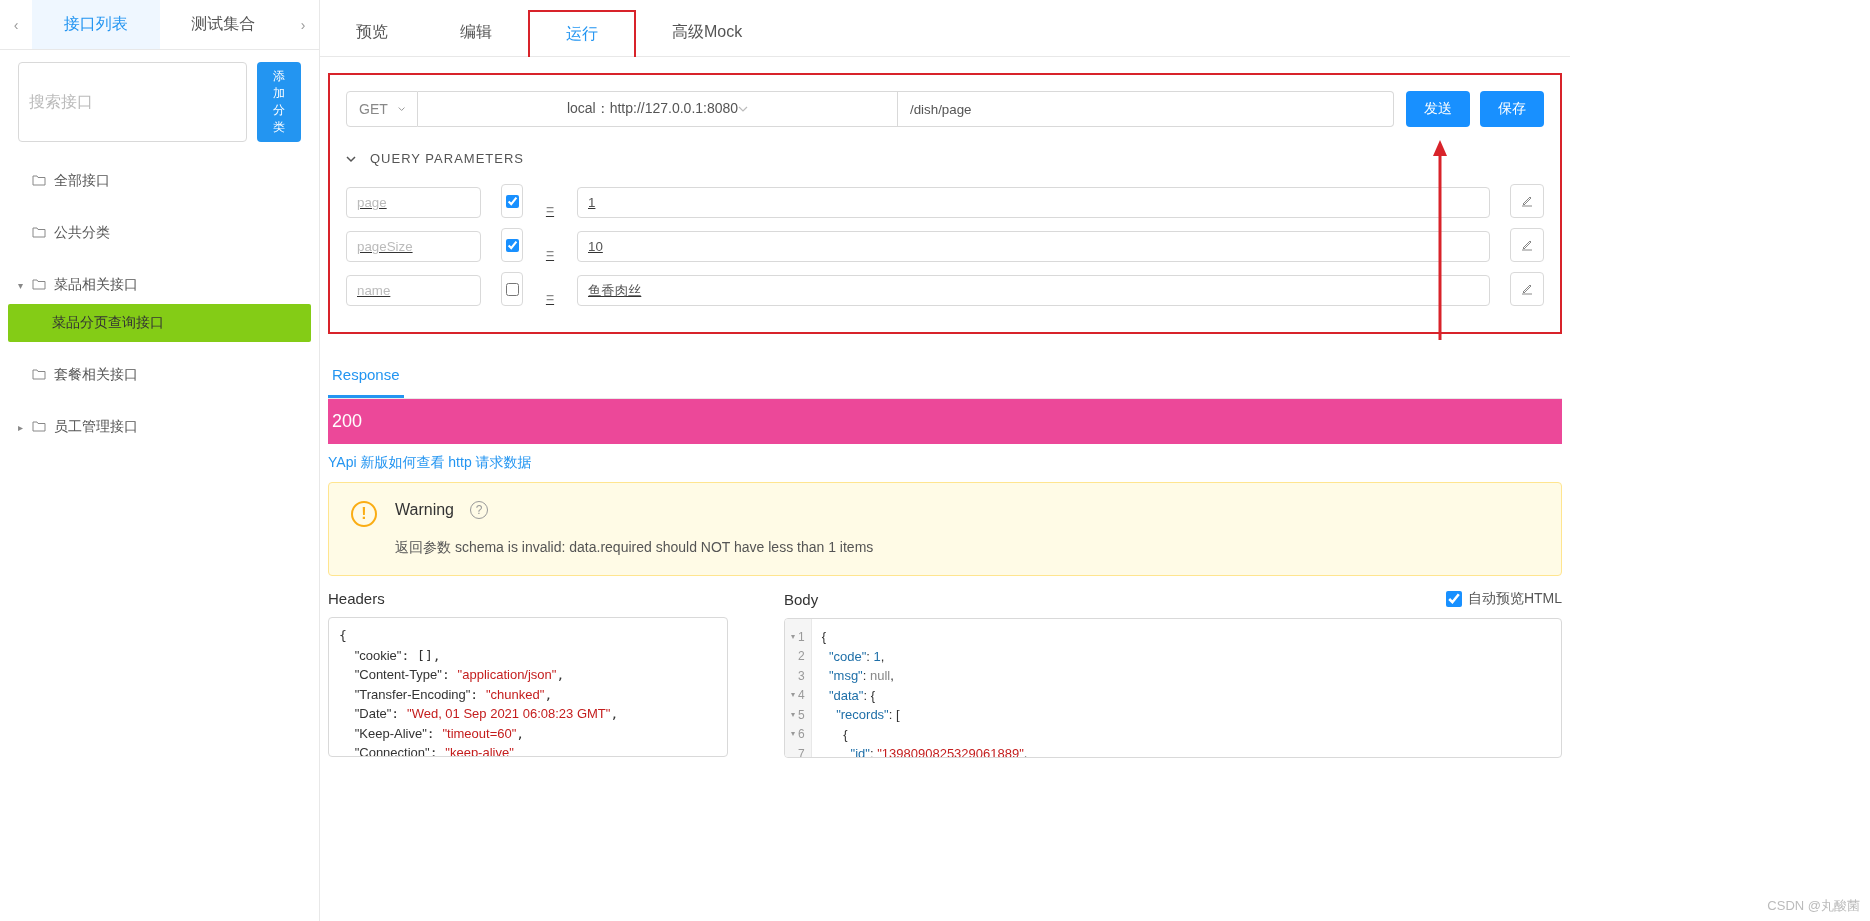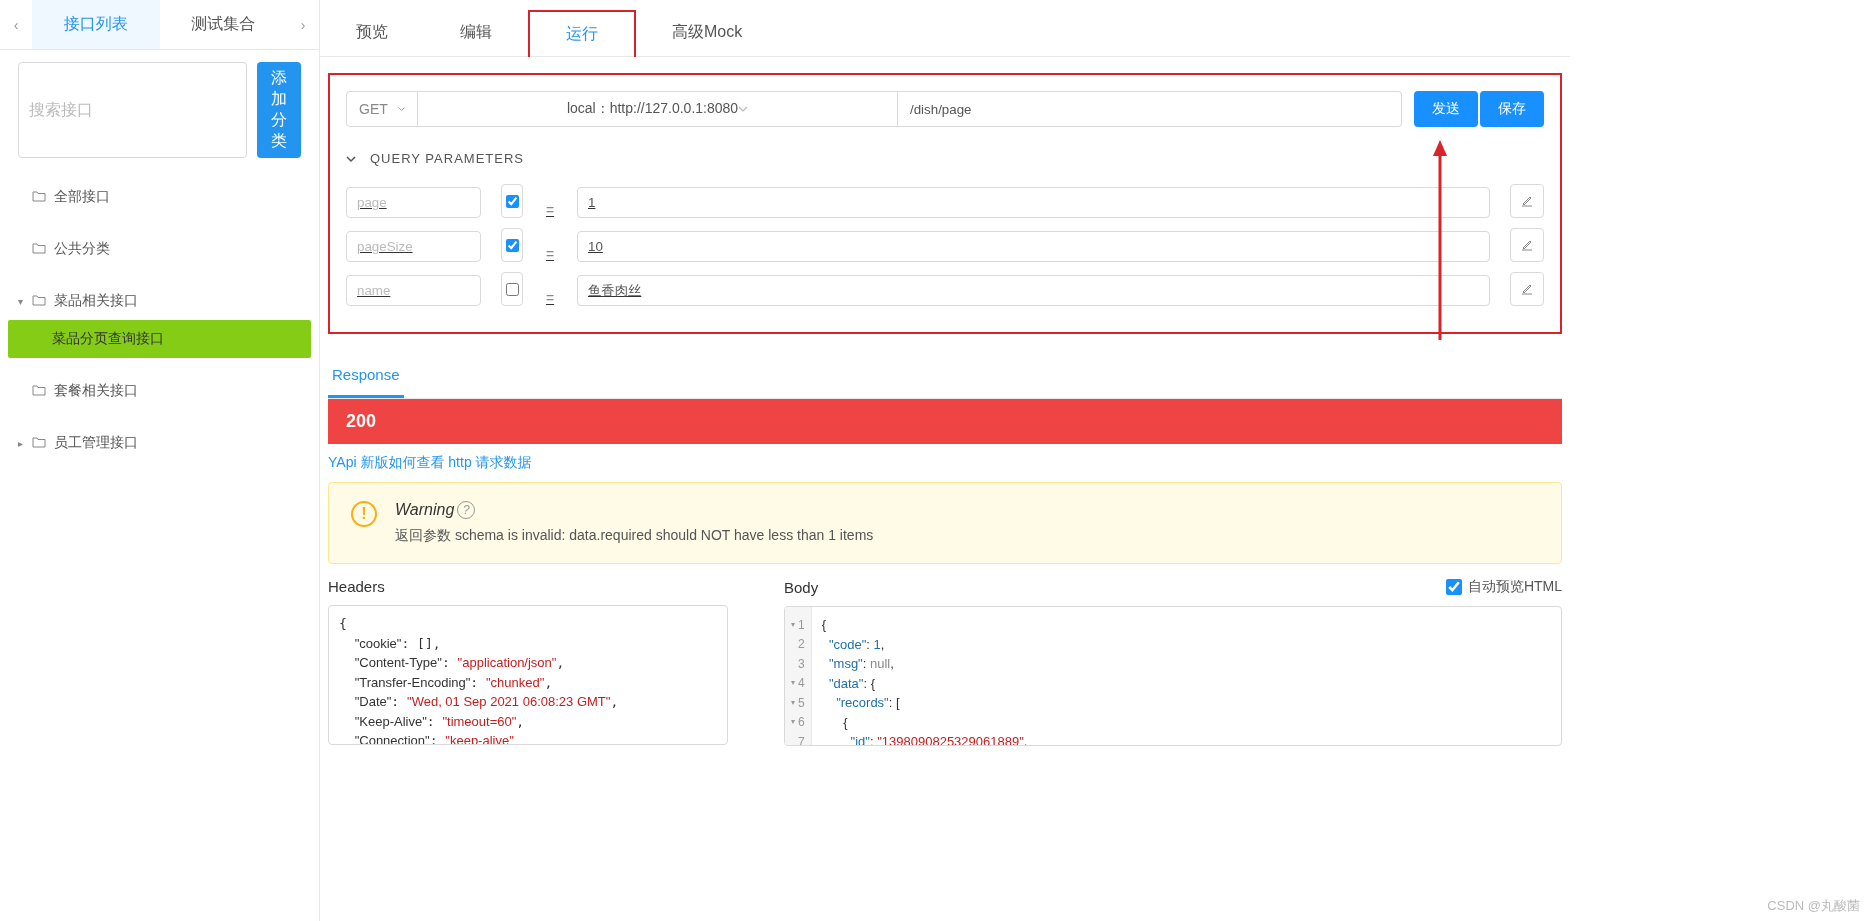--- a/index.html
+++ b/index.html
@@ -5,61 +5,61 @@
 * { box-sizing: border-box; margin: 0; padding: 0; font-family: -apple-system, BlinkMacSystemFont, "Segoe UI", "PingFang SC", "Microsoft YaHei", sans-serif; }
 body { background: #fff; color: #333; font-size: 14px; display: flex; height: 921px; width: 1870px; overflow: hidden; }
 .sidebar { width: 320px; background: #fff; border-right: 1px solid #e8e8e8; display: flex; flex-direction: column; }
 .side-tabs { display: flex; align-items: center; border-bottom: 1px solid #e8e8e8; }
 .side-tabs .arrow { width: 32px; height: 48px; display: flex; align-items: center; justify-content: center; color: #999; cursor: pointer; }
 .side-tab { flex: 1; text-align: center; padding: 14px 0; font-size: 16px; cursor: pointer; color: #555; }
 .side-tab.active { background: #eff7ff; color: #2395f1; }
 .search-row { display: flex; padding: 12px 18px; gap: 10px; }
 .search-input { flex: 1; border: 1px solid #d9d9d9; border-radius: 4px; padding: 6px 10px; font-size: 16px; color: #333; }
 .search-input::placeholder { color: #bbb; }
-.btn-primary { background: #2395f1; color: #fff; border: none; border-radius: 4px; padding: 6px 14px; font-size: 16px; cursor: pointer; }
+.btn-primary { background: #2395f1; color: #fff; border: none; border-radius: 4px; padding: 6px 14px; font-size: 12px; cursor: pointer; }
 .btn-primary2 { background: #1890ff; color: #fff; border: none; border-radius: 4px; padding: 8px 18px; font-size: 14px; cursor: pointer; }
 .tree { padding: 8px 0; }
 .tree-item { display: flex; align-items: center; padding: 10px 32px; cursor: pointer; color: #555; }
 .tree-item .caret { width: 14px; color: #888; font-size: 10px; margin-left: -14px; }
 .tree-item .folder-icon { margin-right: 8px; color: #888; }
 .tree-item.sub { padding-left: 52px; }
 .tree-item.selected { background: #84cc16; color: #333; margin: 0 8px; border-radius: 2px; padding-left: 44px; }
 .tree-spacer { height: 14px; }
 
 .main { flex: 1; display: flex; flex-direction: column; overflow: hidden; padding-right: 300px; position: relative; }
 .main-tabs { display: flex; padding: 10px 0 0 0; border-bottom: 1px solid #e8e8e8; }
 .main-tab { padding: 12px 36px; font-size: 16px; color: #555; cursor: pointer; }
 .main-tab.active { color: #2395f1; border: 2px solid #d8232a; border-bottom: none; margin-bottom: -1px; }
 .run-panel { border: 2px solid #d8232a; margin: 16px 8px 0 8px; padding: 16px; position: relative; }
 .req-row { display: flex; gap: 0; margin-bottom: 24px; }
 .method-select { border: 1px solid #d9d9d9; border-radius: 4px 0 0 4px; padding: 8px 12px; color: #888; display: flex; align-items: center; gap: 10px; width: 72px; cursor: pointer; }
 .env-select { border: 1px solid #d9d9d9; border-left: none; padding: 8px 12px; color: #555; flex: none; width: 480px; display: flex; align-items: center; justify-content: center; cursor: pointer; }
 .env-select .chev { color: #bbb; }
 .path-input { border: 1px solid #d9d9d9; border-left: none; border-radius: 0 4px 4px 0; padding: 8px 12px; flex: 1; color: #555; }
-.req-btns { display: flex; gap: 2px; margin-left: 12px; }
+.req-btns { display: flex; gap: 10px; margin-left: 12px; }
 .arrow-svg { position: absolute; right: 105px; top: 55px; pointer-events: none; }
 
 .qp-header { display: flex; align-items: center; gap: 14px; color: #555; font-size: 13px; letter-spacing: 1px; margin-bottom: 18px; }
 .param-row { display: flex; align-items: flex-end; gap: 20px; margin-bottom: 10px; text-decoration: underline; }
 .param-name { border: 1px solid #d9d9d9; border-radius: 4px; padding: 7px 10px; width: 135px; color: #bbb; }
 .param-check { width: 22px; height: 34px; border: 1px solid #d9d9d9; border-radius: 4px; display: flex; align-items: center; justify-content: center; }
 .param-check input { accent-color: #1890ff; }
 .param-eq { color: #888; width: 14px; text-align: center; }
 .param-val { border: 1px solid #d9d9d9; border-radius: 4px; padding: 7px 10px; flex: 1; color: #555; }
 .param-edit { border: 1px solid #d9d9d9; border-radius: 4px; width: 34px; height: 34px; display: flex; align-items: center; justify-content: center; color: #888; cursor: pointer; }
 
 .resp-section { margin: 20px 8px 0 8px; }
 .resp-tabs { border-bottom: 1px solid #e8e8e8; }
 .resp-tab { display: inline-block; padding: 12px 4px; color: #2395f1; font-size: 15px; border-bottom: 3px solid #2395f1; }
-.status-bar { background: #ef4444; color: #fff; padding: 12px 18px; font-size: 18px; font-weight: 700; }
+.status-bar { background: #ec4899; color: #fff; padding: 12px 4px; font-size: 18px; font-weight: 400; }
 .link-line { padding: 10px 0; }
 .link-line a { color: #2395f1; text-decoration: none; font-size: 14px; }
 .warn-box { background: #fffbe6; border: 1px solid #ffe58f; border-radius: 4px; padding: 18px 22px; display: flex; gap: 18px; align-items: flex-start; }
 .warn-icon { width: 26px; height: 26px; border: 2px solid #faad14; border-radius: 50%; display: flex; align-items: center; justify-content: center; color: #faad14; font-weight: bold; font-size: 16px; flex-shrink: 0; }
-.warn-title { font-size: 16px; color: #333; display: flex; align-items: center; gap: 3px; margin-bottom: 8px; font-style: italic; }
+.warn-title { font-size: 16px; color: #333; display: flex; align-items: center; gap: 16px; margin-bottom: 20px; }
 .warn-q { width: 18px; height: 18px; border: 1px solid #999; border-radius: 50%; display: inline-flex; align-items: center; justify-content: center; font-size: 12px; color: #999; }
 .warn-msg { color: #555; font-size: 14px; }
 
 .hb-row { display: flex; gap: 56px; margin-top: 14px; }
 .hb-col { flex: 1; }
 .hb-title { font-size: 15px; color: #333; margin-bottom: 10px; }
 .hb-right-title { display: flex; justify-content: space-between; align-items: center; }
 .auto-preview { display: flex; align-items: center; gap: 6px; font-size: 14px; color: #555; }
 .auto-preview input { accent-color: #1890ff; width: 16px; height: 16px; }
 .code-box { border: 1px solid #d9d9d9; border-radius: 4px; font-family: Consolas, Monaco, monospace; font-size: 13px; line-height: 1.5; }

